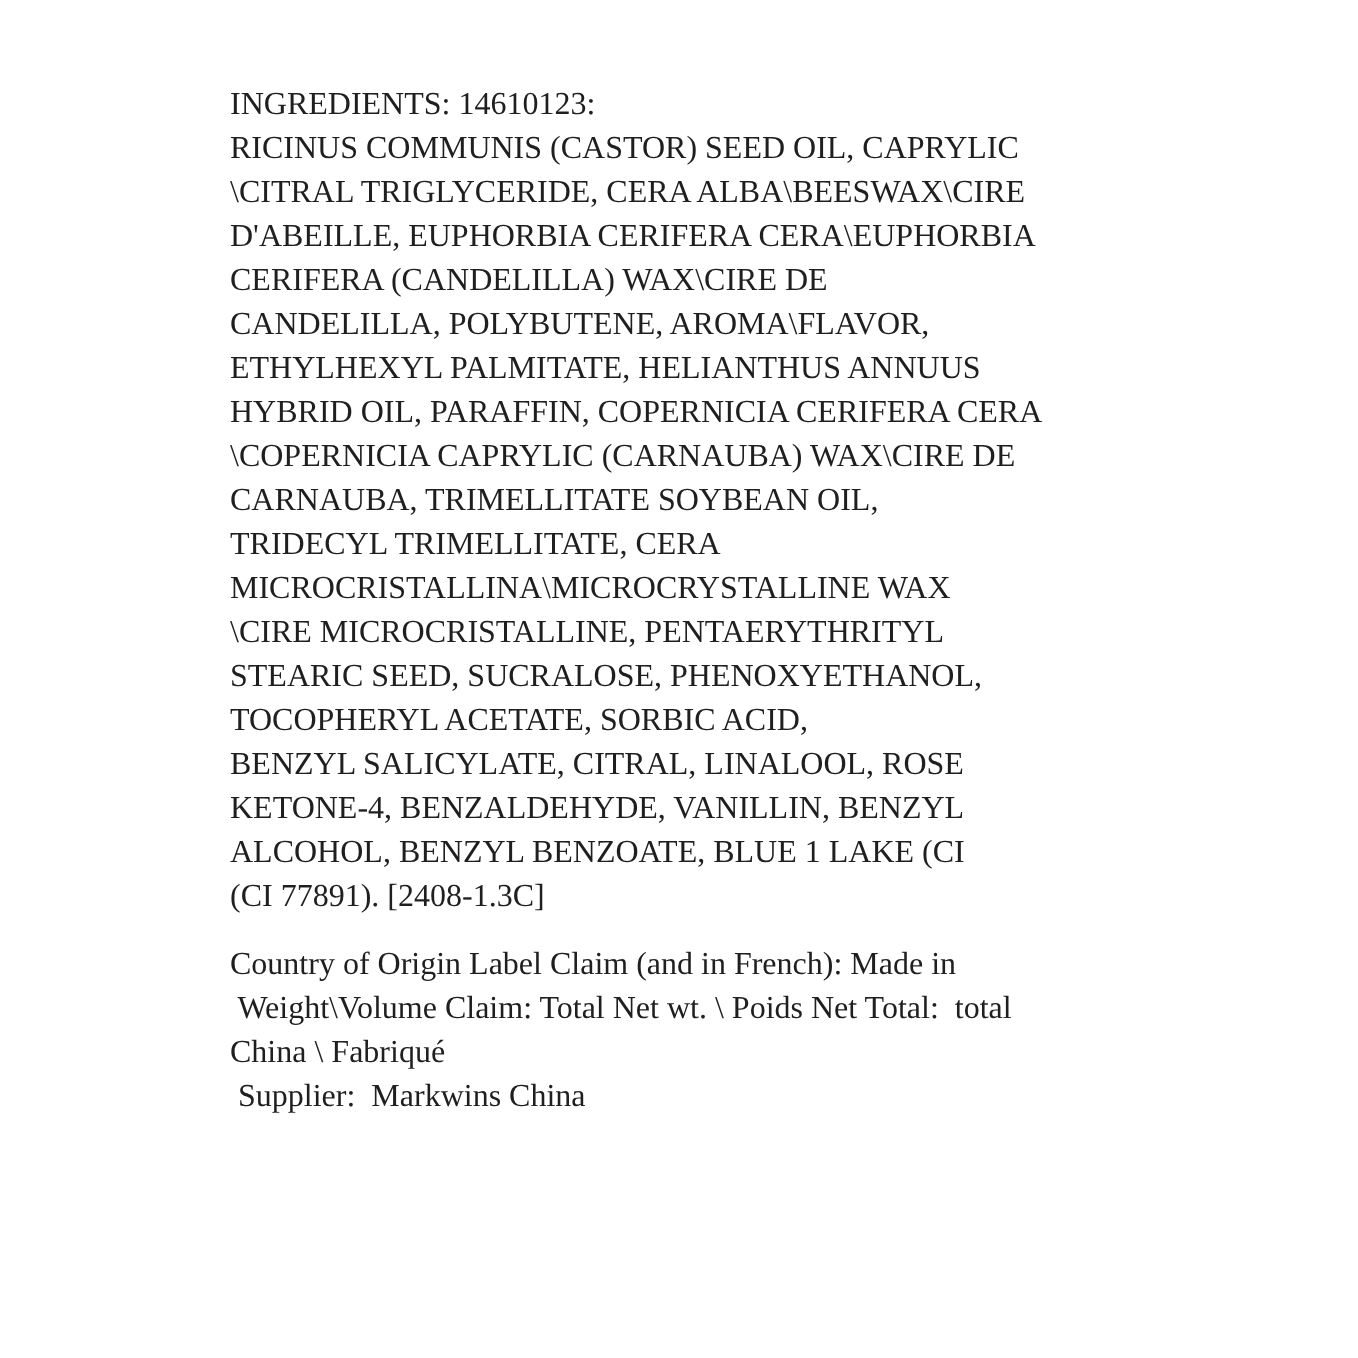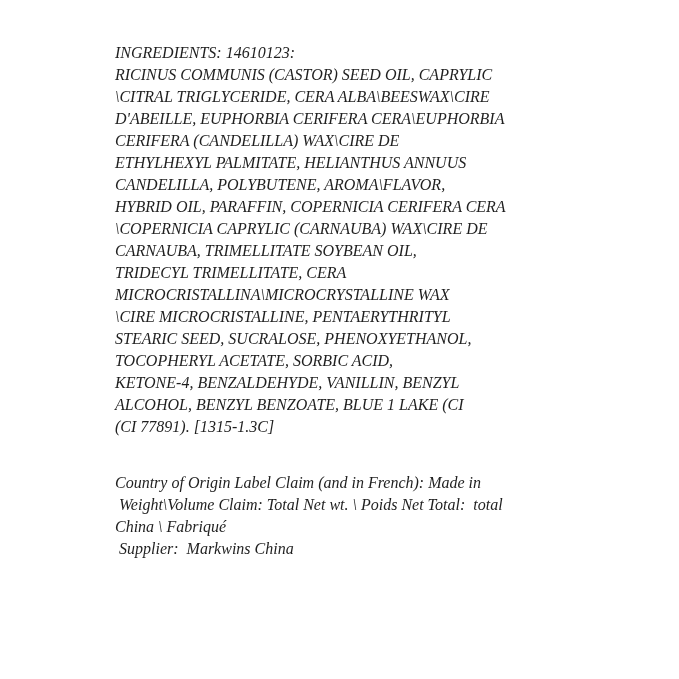--- a/index.html
+++ b/index.html
@@ -14,62 +14,62 @@
     position: relative;
     font-family: "Liberation Serif", "DejaVu Serif", serif;
   }
   .page {
     position: absolute;
     top: 0;
     left: 0;
     width: 679px;
     height: 679px;
     background: #ffffff;
-    font-style: italic;
   }
   .text-block {
     position: absolute;
     left: 115px;
     top: 42px;
     color: #1f1f1f;
     font-size: 16px;
     line-height: 22px;
   }
   .claims-block {
-    margin-top: 34px;
+    margin-top: 12px;
   }
   .text-line {
     white-space: pre;   
     height: 22px;
   }
 </style>
 </head>
 <body>
 
 <div class="page">
   <div class="text-block">
     <div class="ingredients-block">
         <div class="text-line">INGREDIENTS: 14610123:</div>
         <div class="text-line">RICINUS COMMUNIS (CASTOR) SEED OIL, CAPRYLIC</div>
         <div class="text-line">\CITRAL TRIGLYCERIDE, CERA ALBA\BEESWAX\CIRE</div>
         <div class="text-line">D'ABEILLE, EUPHORBIA CERIFERA CERA\EUPHORBIA</div>
         <div class="text-line">CERIFERA (CANDELILLA) WAX\CIRE DE</div>
+        <div class="text-line">CANDELILLA, POLYBUTENE, AROMA\FLAVOR,</div>
         <div class="text-line">ETHYLHEXYL PALMITATE, HELIANTHUS ANNUUS</div>
-        <div class="text-line">CANDELILLA, POLYBUTENE, AROMA\FLAVOR,</div>
         <div class="text-line">HYBRID OIL, PARAFFIN, COPERNICIA CERIFERA CERA</div>
         <div class="text-line">\COPERNICIA CAPRYLIC (CARNAUBA) WAX\CIRE DE</div>
         <div class="text-line">CARNAUBA, TRIMELLITATE SOYBEAN OIL,</div>
         <div class="text-line">TRIDECYL TRIMELLITATE, CERA</div>
         <div class="text-line">MICROCRISTALLINA\MICROCRYSTALLINE WAX</div>
         <div class="text-line">\CIRE MICROCRISTALLINE, PENTAERYTHRITYL</div>
         <div class="text-line">STEARIC SEED, SUCRALOSE, PHENOXYETHANOL,</div>
         <div class="text-line">TOCOPHERYL ACETATE, SORBIC ACID,</div>
+        <div class="text-line">BENZYL SALICYLATE, CITRAL, LINALOOL, ROSE</div>
         <div class="text-line">KETONE-4, BENZALDEHYDE, VANILLIN, BENZYL</div>
         <div class="text-line">ALCOHOL, BENZYL BENZOATE, BLUE 1 LAKE (CI</div>
-        <div class="text-line">(CI 77891). [1315-1.3C]</div>
+        <div class="text-line">(CI 77891). [2408-1.3C]</div>
       </div>
     <div class="claims-block">
         <div class="text-line">Country of Origin Label Claim (and in French): Made in</div>
         <div class="text-line"> Weight\Volume Claim: Total Net wt. \ Poids Net Total:  total</div>
         <div class="text-line">China \ Fabriqué</div>
         <div class="text-line"> Supplier:  Markwins China</div>
       </div>
   </div>
 </div>
 

